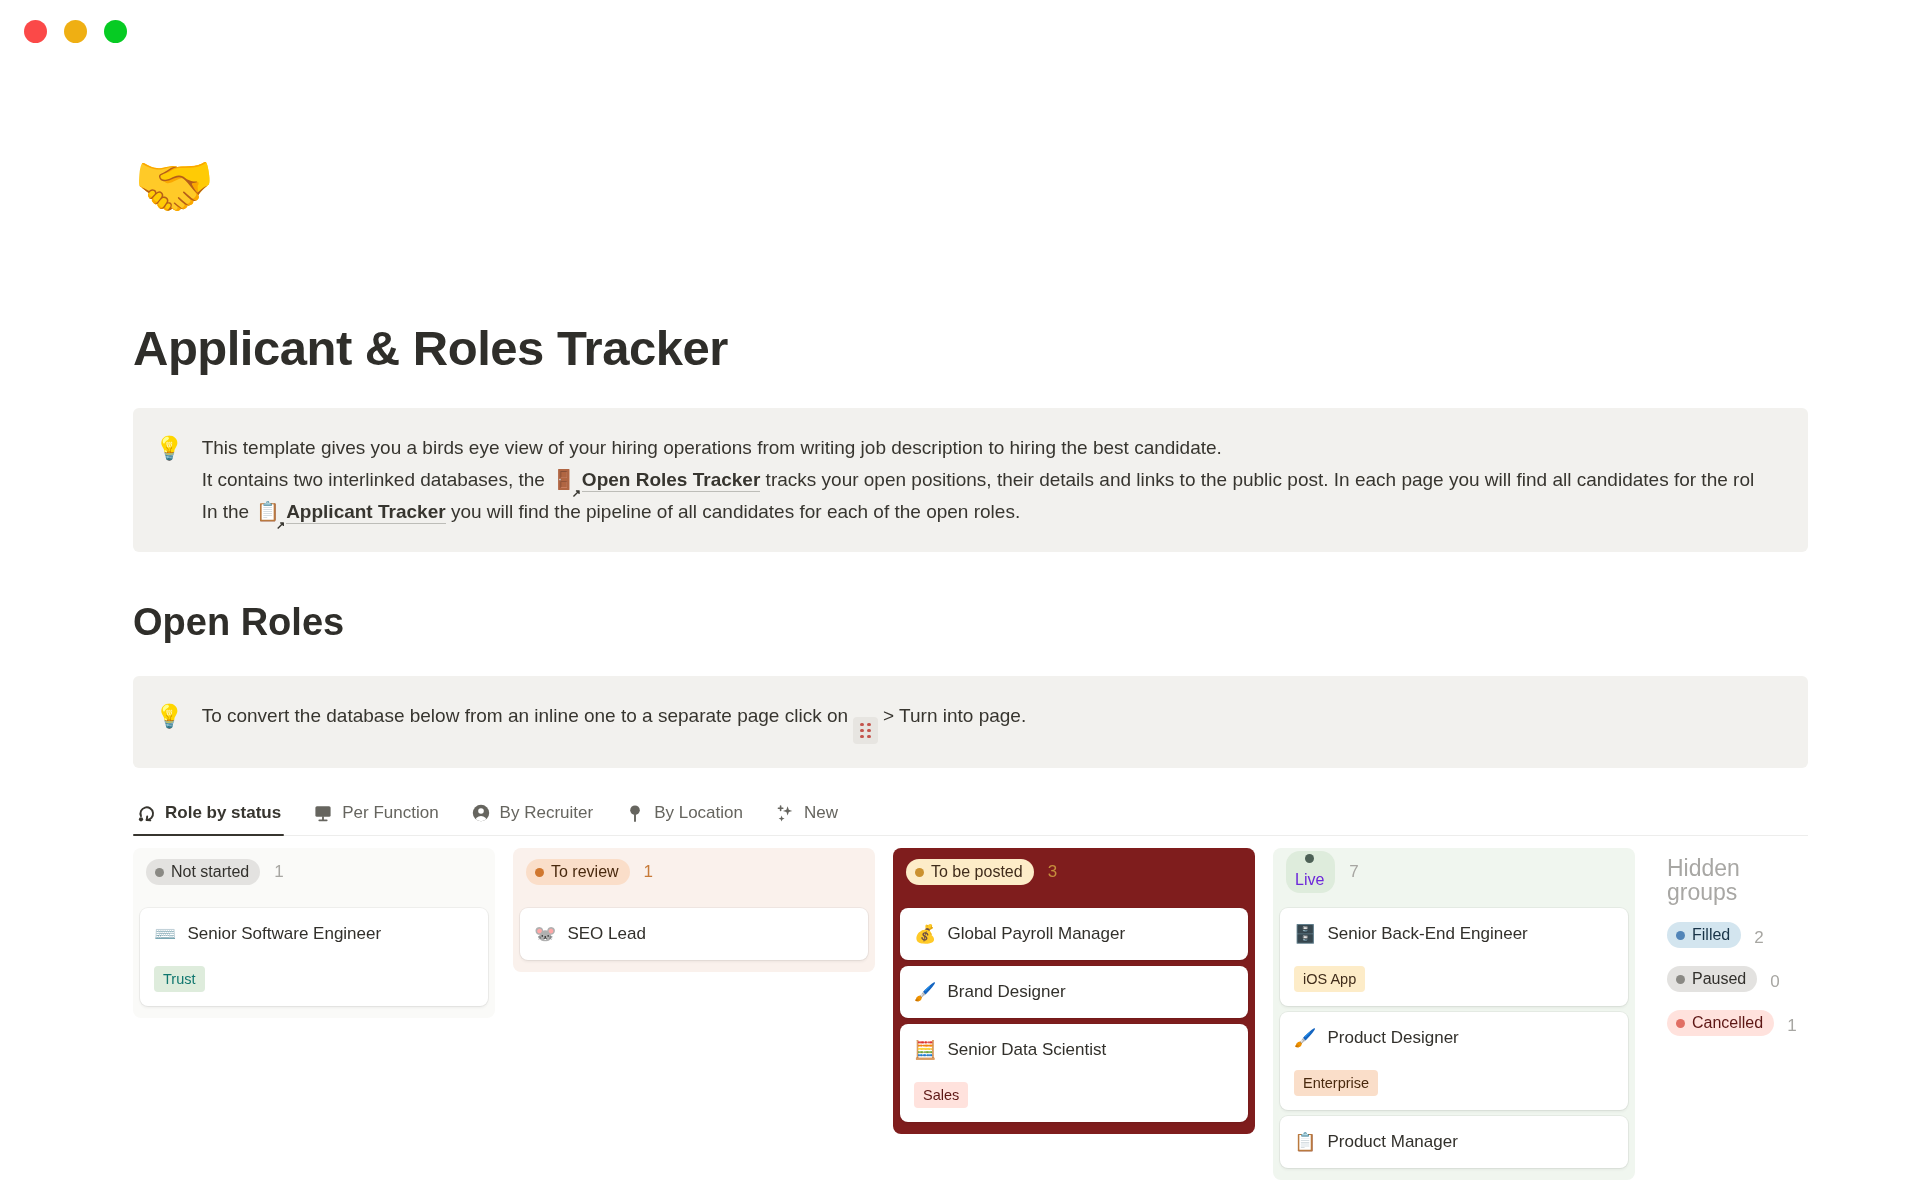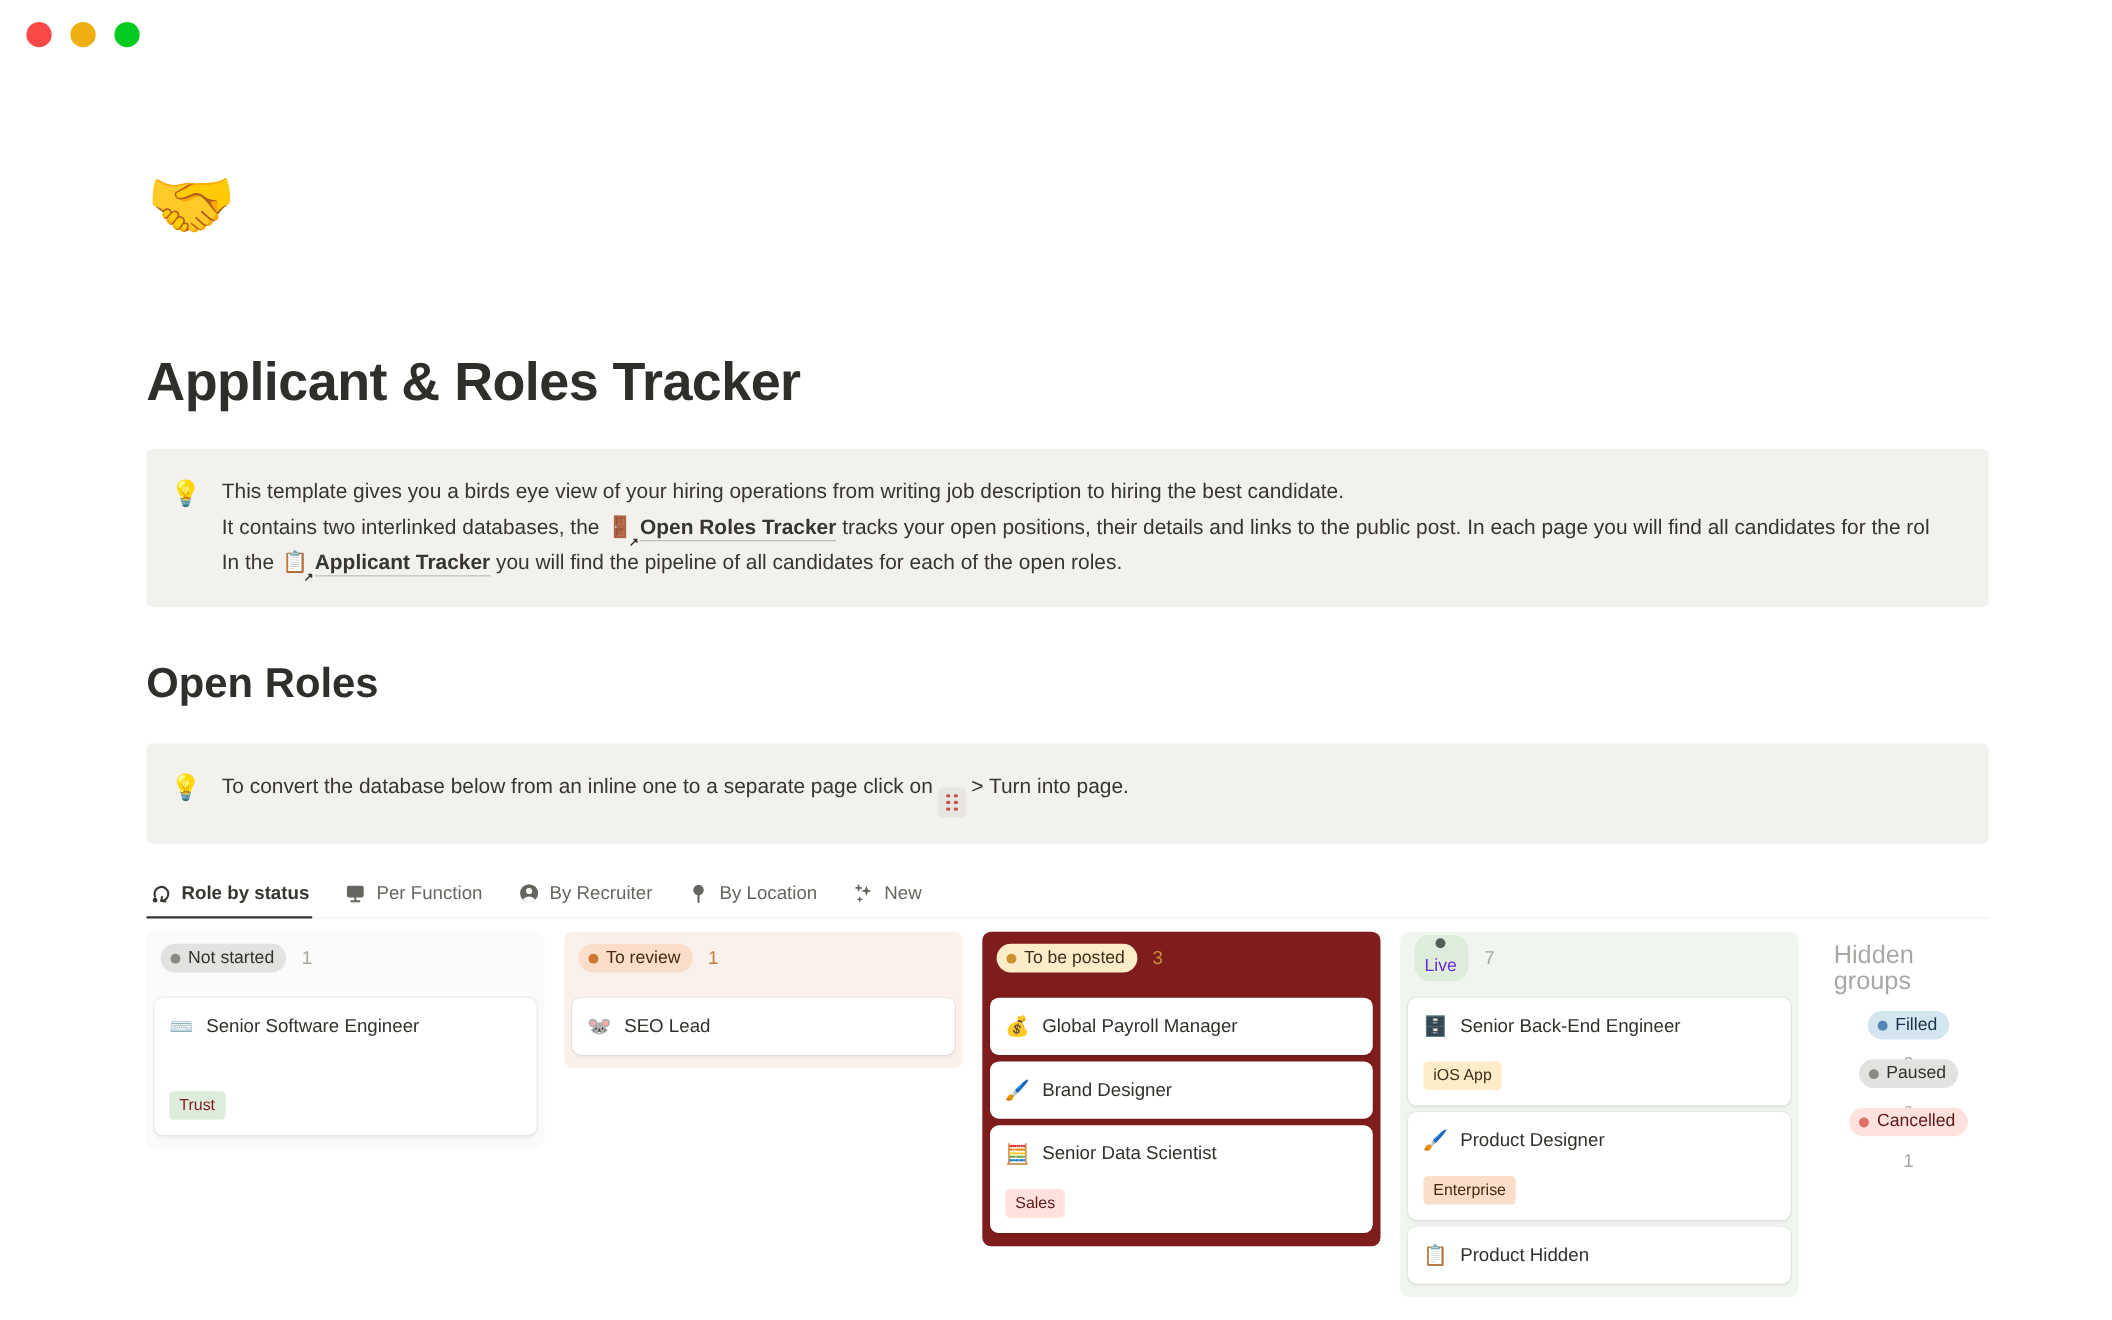--- a/index.html
+++ b/index.html
@@ -112,29 +112,29 @@
     box-shadow:0 0 0 1px rgba(15,15,15,0.05), 0 2px 3px rgba(15,15,15,0.05);
     cursor:pointer;
   }
   .card-title { display:flex; align-items:center; gap:11px; font-size:17px; font-weight:500; color:#32302B; line-height:24px; }
   .card-emoji { font-size:18px; line-height:24px; }
   .card-tags { margin-top:20px; display:flex; gap:6px; }
   .tag {
     display:inline-block; border-radius:4px; padding:3px 9px;
     font-size:14.5px; line-height:20px; font-weight:400;
   }
-  .tag-green  { background:#DEECDC; color:#7f1d1d;margin-top:27px; }
+  .tag-green  { background:#DEECDC; color:#0f766e; }
   .tag-yellow { background:#FDECC8; color:#402C1B; }
   .tag-red    { background:#FFE2DD; color:#5D1715; }
   .tag-orange { background:#FADEC9; color:#49290E; }
 
   
   .hidden-groups { width:150px; padding-left:14px; padding-top:8px; }
   .hg-title { font-size:23px; color:#A8A7A4; line-height:24px; }
-  .hg-item { display:flex; align-items:center; gap:13px; margin-top:16px; height:28px;flex-direction:column; }
+  .hg-item { display:flex; align-items:flex-end; gap:13px; margin-top:16px; height:28px; }
 </style>
 </head>
 <body>
 
 <div class="traffic">
   <span class="tl-dot tl-red"></span>
   <span class="tl-dot tl-yellow"></span>
   <span class="tl-dot tl-green"></span>
 </div>
 
@@ -320,21 +320,21 @@
               <span class="card-emoji">🖌️</span>
               <span>Product Designer</span>
             </div>
           <div class="card-tags">
               <span class="tag tag-orange">Enterprise</span>
             </div>
         </div>
         <div class="card">
           <div class="card-title">
               <span class="card-emoji">📋</span>
-              <span>Product Hidden</span>
+              <span>Product Manager</span>
             </div>
         </div>
       </div>
     </div>
 
     <div class="hidden-groups">
       <div class="hg-title">Hidden groups</div>
       <div class="hg-item">
         <span class="status-pill pill-blue">
             <span class="sdot sdot-blue"></span>

